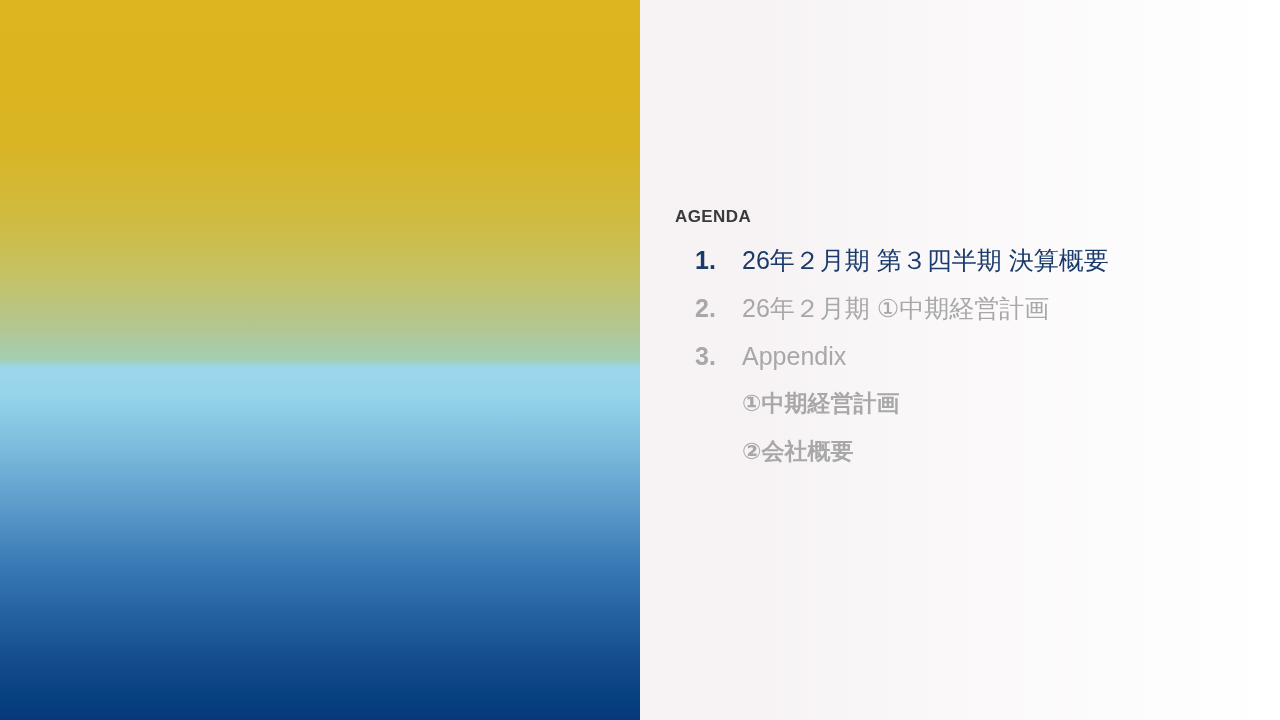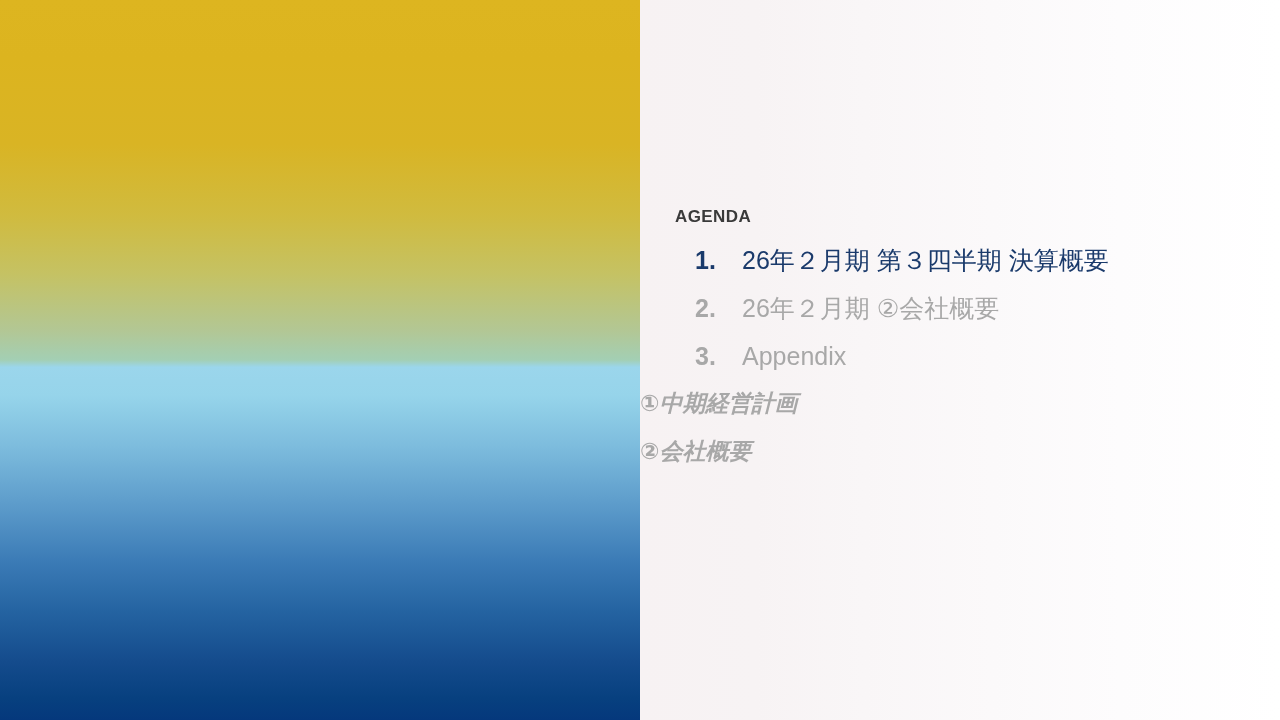--- a/index.html
+++ b/index.html
@@ -104,22 +104,22 @@
     font-size: 25px;
     font-weight: normal;
     line-height: 1;
     white-space: nowrap;
   }
 
   .agenda-subitem {
     display: flex;
     align-items: baseline;
     height: 48px;
+    padding-left: 102px;
     box-sizing: border-box;
-    font-style: italic;
   }
 
   .subitem-text {
     font-size: 23px;
     font-weight: bold;
     line-height: 1;
     white-space: nowrap;
   }
 
   
@@ -143,21 +143,21 @@
 
     <div class="agenda-list">
 
       <div class="agenda-item is-active">
         <span class="item-number">1.</span>
         <span class="item-text">26年２月期 第３四半期 決算概要</span>
       </div>
 
       <div class="agenda-item is-muted">
         <span class="item-number">2.</span>
-        <span class="item-text">26年２月期 ②会社概要</span>
+        <span class="item-text">26年２月期 ①中期経営計画</span>
       </div>
 
       <div class="agenda-item is-muted">
         <span class="item-number">3.</span>
         <span class="item-text">Appendix</span>
       </div>
 
       <div class="agenda-subitem is-muted">
         <span class="subitem-text">①中期経営計画</span>
       </div>

